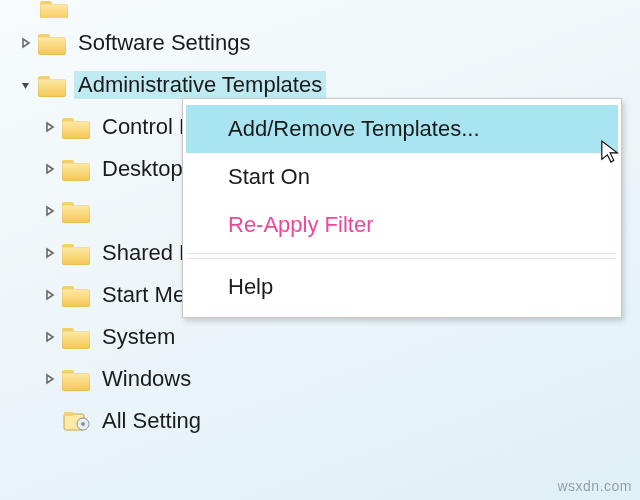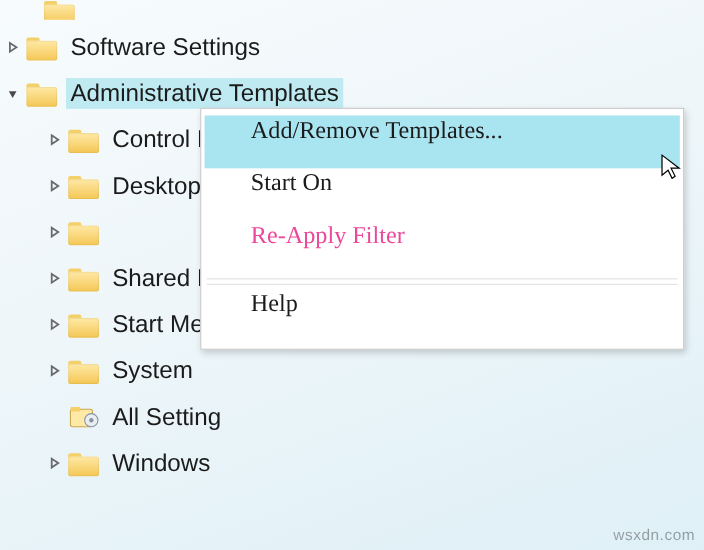--- a/index.html
+++ b/index.html
@@ -18,21 +18,21 @@
   .tree {
     padding-top: 4px;
   }
   .row {
     display: flex;
     align-items: center;
     height: 42px;
     padding-left: 6px;
     white-space: nowrap;
   }
-  .row.level-1 { padding-left: 2px; }
+  .row.level-1 { padding-left: 16px; }
   .row.level-2 { padding-left: 40px; }
 
   .row.selected .label { background: #bfeaf2; }
 
   .expander {
     width: 20px; height: 20px;
     margin-right: 2px;
     display: inline-flex; align-items: center; justify-content: center;
     color: #6a6a6a;
   }
@@ -69,27 +69,26 @@
   .context-menu {
     position: absolute;
     left: 182px; top: 98px;
     width: 440px;
     background: #fff;
     border: 1px solid #c8c8c8;
     box-shadow: 2px 3px 6px rgba(0,0,0,0.18);
     padding: 6px 3px;
   }
   .mi {
-    display: flex; align-items: flex-start;
+    display: flex; align-items: center;
     height: 48px;
     padding: 0 28px 0 42px;
     position: relative;
     font-size: 22px;
     color: #1b1b1b;
-    font-family: Liberation Serif, serif;
   }
   .mi.highlight { background: #a9e4f1; }
   .mi.disabled  { color: #ec4899; }
   .mi .arrow {
     position: absolute; right: 18px; top: 50%; transform: translateY(-50%);
     color: #4a4a4a;
   }
   .sep {
     height: 1px; margin: 4px 2px;
     background: #e0e0e0;
@@ -196,40 +195,40 @@
     <div class="row level-2">
       <span class="expander">
         <svg width="14" height="14" viewBox="0 0 14 14">
           <path d="M4 3 L10 7 L4 11 Z" fill="none" stroke="#6a6a6a" stroke-width="1.6"></path>
         </svg>
       </span>
       <span class="folder-icon"></span>
       <span class="label">System</span>
     </div>
     <div class="row level-2">
+      <span class="expander">
+        <svg width="14" height="14" viewBox="0 0 14 14">
+          <path d="M4 3 L10 7 L4 11 Z" fill="none" stroke="#6a6a6a" stroke-width="1.6"></path>
+        </svg>
+      </span>
+      <span class="folder-icon"></span>
+      <span class="label">Windows</span>
+    </div>
+    <div class="row level-2">
       <span class="expander"></span>
       <span class="settings-icon">
         <svg width="28" height="22" viewBox="0 0 28 22">
           <rect x="1" y="4" width="20" height="16" rx="2" fill="#ffe9a6" stroke="#caa64a"></rect>
           <rect x="1" y="2" width="9" height="4" rx="1" fill="#f3d06a"></rect>
           <circle cx="20" cy="14" r="6" fill="#e9eef3" stroke="#8894a0"></circle>
           <circle cx="20" cy="14" r="2" fill="#8894a0"></circle>
         </svg>
       </span>
       <span class="label">All Setting</span>
     </div>
-    <div class="row level-2">
-      <span class="expander">
-        <svg width="14" height="14" viewBox="0 0 14 14">
-          <path d="M4 3 L10 7 L4 11 Z" fill="none" stroke="#6a6a6a" stroke-width="1.6"></path>
-        </svg>
-      </span>
-      <span class="folder-icon"></span>
-      <span class="label">Windows</span>
-    </div>
   </div>
 
 <div class="context-menu" id="cmenu">
     <div class="mi highlight">
       <span>Add/Remove Templates...</span>
     </div>
     <div class="mi">
       <span>Start On</span>
     </div>
     <div class="mi disabled">

